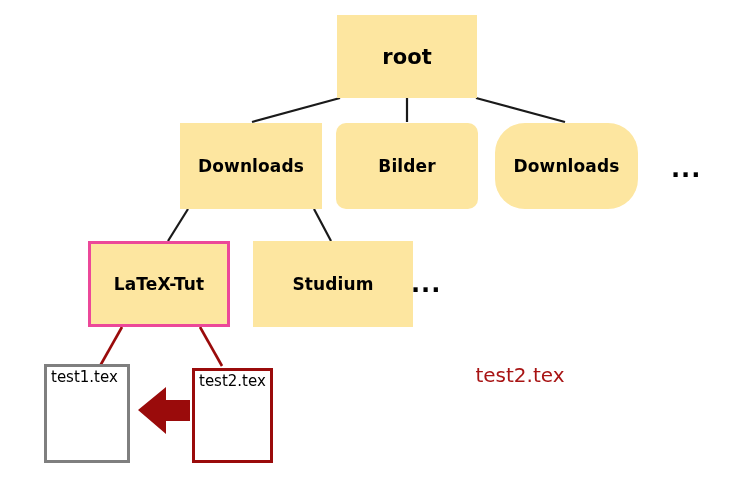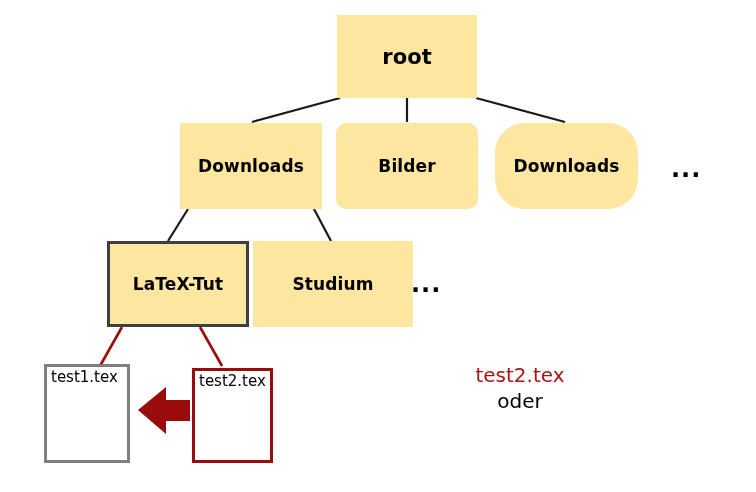--- a/index.html
+++ b/index.html
@@ -35,22 +35,21 @@
     color: #000000;
     font-weight: bold;
     font-size: 17px;
     font-family: "DejaVu Sans", sans-serif;
     letter-spacing: 0.1px;
   }
   .node.root {
     font-size: 21px;
   }
   .node.highlight {
-    border: 3px solid #404040;
-    margin-left: 19px;
+    border: 3px solid #ec4899;
   }
   .file {
     position: absolute;
     box-sizing: border-box;
     background: #ffffff;
     display: block;
     padding: 3px 4px 9px 4px;
     font-size: 15px;
     font-weight: normal;
     color: #000000;
@@ -142,16 +141,15 @@
   <div class="file gray" style="left:44px; top:364px; width:86px; height:99px;">
     <span>test1.tex</span>
   </div>
 
   <div class="file red" style="left:192px; top:368px; width:81px; height:95px;">
     <span>test2.tex</span>
   </div>
 
   <div class="caption" style="left:370px; top:362px; width:300px;">
     <div class="red">test2.tex</div>
-    <div class="black">oder</div>
   </div>
 
 </div>
 
 </body></html>

